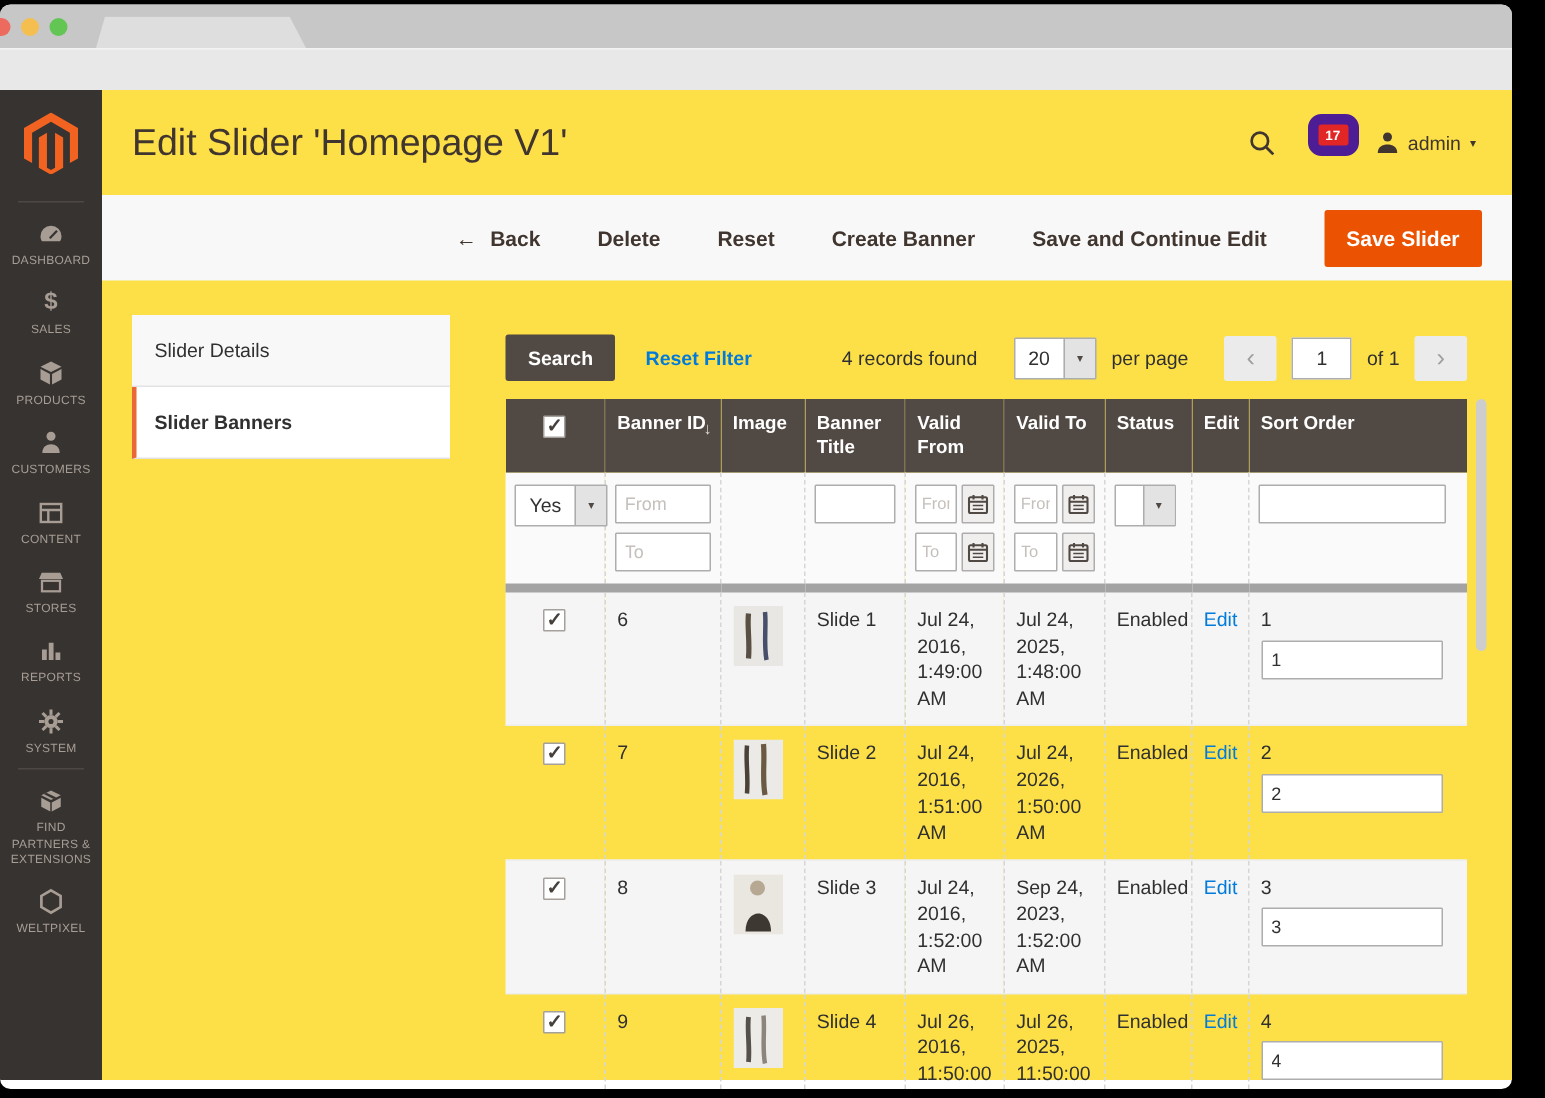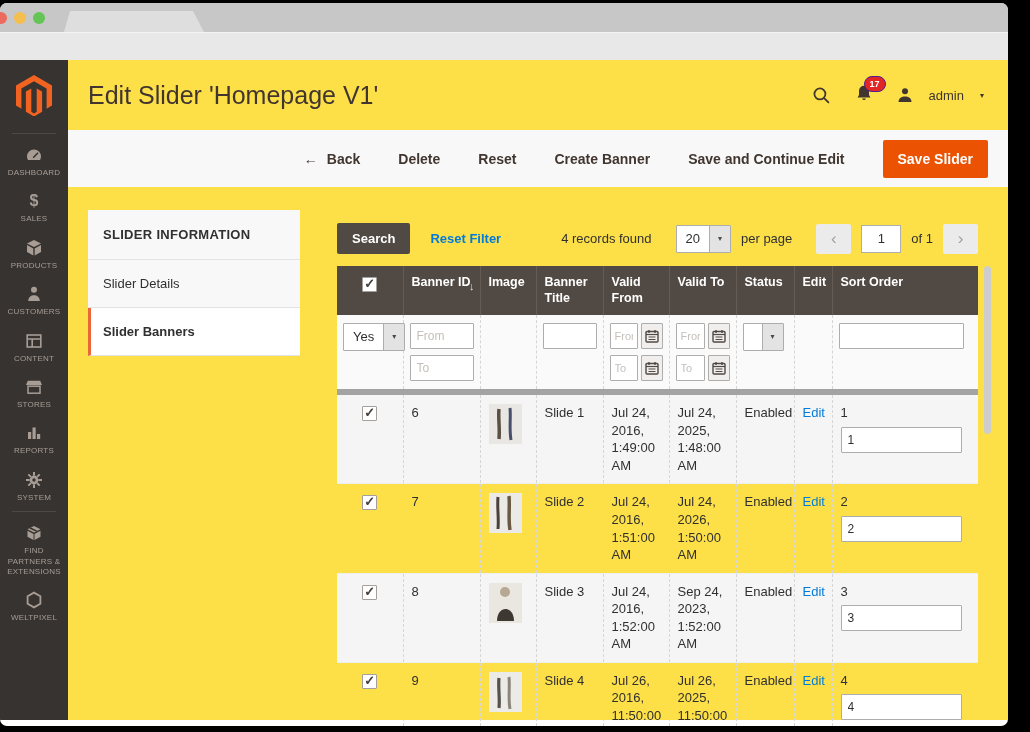--- a/index.html
+++ b/index.html
@@ -38,22 +38,22 @@
 
   .main { flex:1; display:flex; flex-direction:column; background:#fde047; min-width:0; }
 
   
   .page-header { height:70px; flex:none; display:flex; align-items:center; padding:0 24px 0 20px; }
   .page-title { font-size:25px; color:#41362f; font-weight:400; }
   .header-actions { margin-left:auto; display:flex; align-items:center; gap:24px; }
   .hicon { cursor:pointer; display:flex; align-items:center; }
   .bell-wrap { position:relative; cursor:pointer; }
   .badge { position:absolute; top:-8px; right:-13px; background:#e22626; color:#fff; font-size:9px; font-weight:700;
-           border-radius:9px; padding:2px 5px; border:1px solid #4c1d95; }
-  .admin-wrap { display:flex; align-items:center; gap:16px; font-size:13px; color:#41362f; cursor:pointer; }
+           border-radius:9px; padding:2px 5px; border:7px solid #4c1d95; }
+  .admin-wrap { display:flex; align-items:center; gap:6px; font-size:13px; color:#41362f; cursor:pointer; }
   .caret-sm { font-size:8px; color:#41362f; }
 
   
   .action-bar { height:57px; background:#f8f8f8; flex:none; display:flex; align-items:center;
                 justify-content:flex-end; gap:38px; padding-right:20px; font-size:14px; color:#41362f; }
   .action-btn { font-weight:600; cursor:pointer; display:flex; align-items:center; gap:9px; background:none; border:none;
                 font-size:14px; color:#41362f; font-family:inherit; padding:0; }
   .primary-btn { background:#eb5202; color:#fff; font-weight:600; font-size:14px; padding:11px 15px;
                  border-radius:2px; border:none; cursor:pointer; font-family:inherit; }
 
@@ -293,21 +293,20 @@
         <button class="action-btn">Delete</button>
         <button class="action-btn">Reset</button>
         <button class="action-btn">Create Banner</button>
         <button class="action-btn">Save and Continue Edit</button>
         <button class="primary-btn">Save Slider</button>
       </div>
 
       <div class="content">
 
         <div class="side-panel">
-          <div class="sp-header">SLIDER INFORMATION</div>
           <div class="sp-item">Slider Details</div>
           <div class="sp-item active">Slider Banners</div>
         </div>
 
         <div class="grid-col">
 
           <div class="grid-toolbar">
             <button class="search-btn">Search</button>
             <a class="reset-link">Reset Filter</a>
             <span class="records">4 records found</span>

